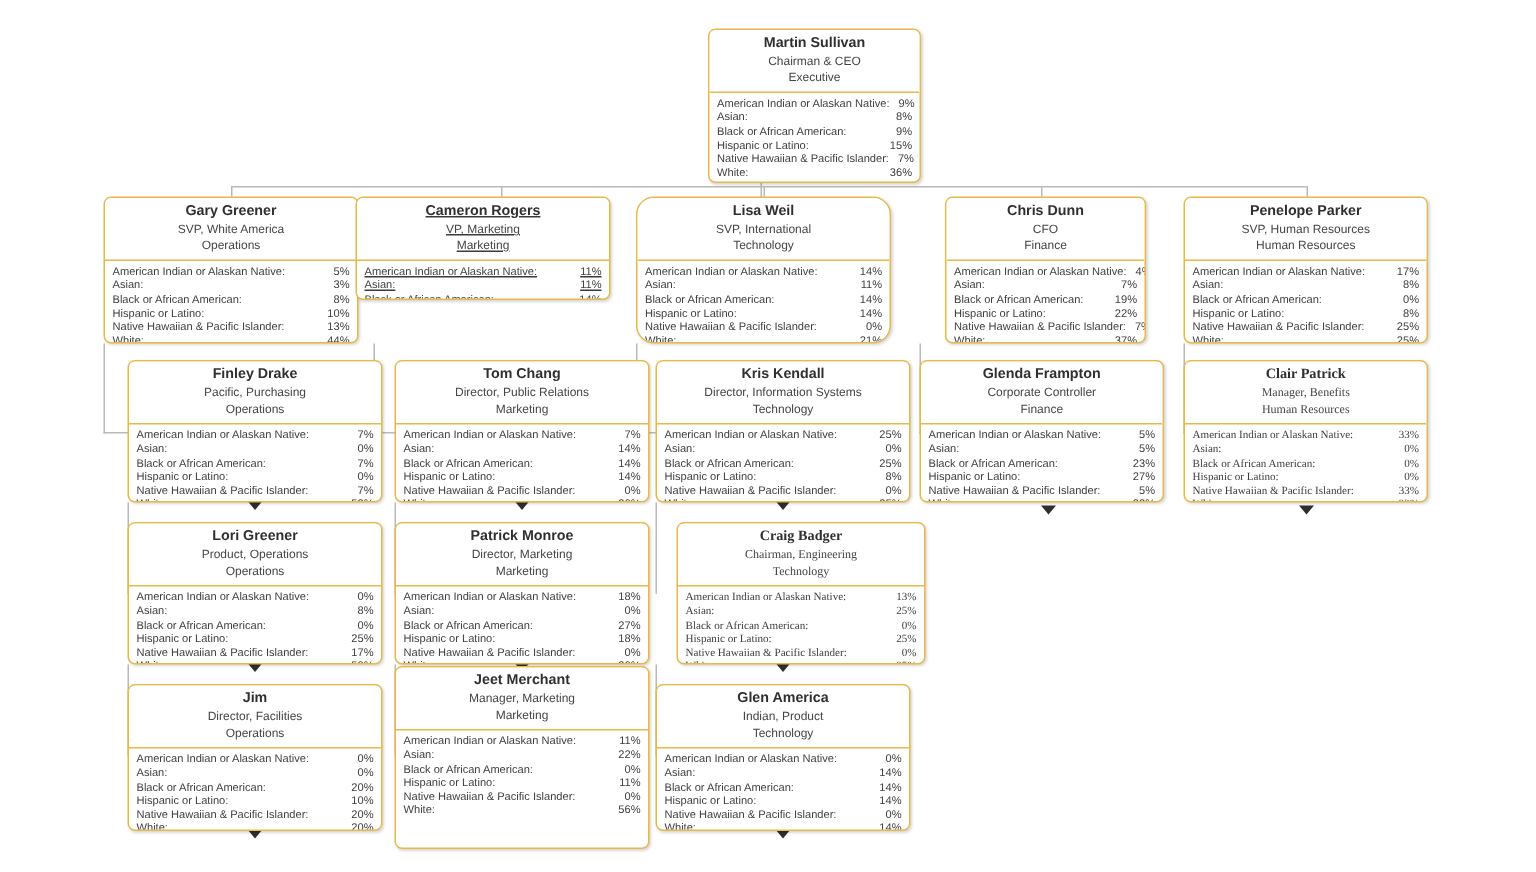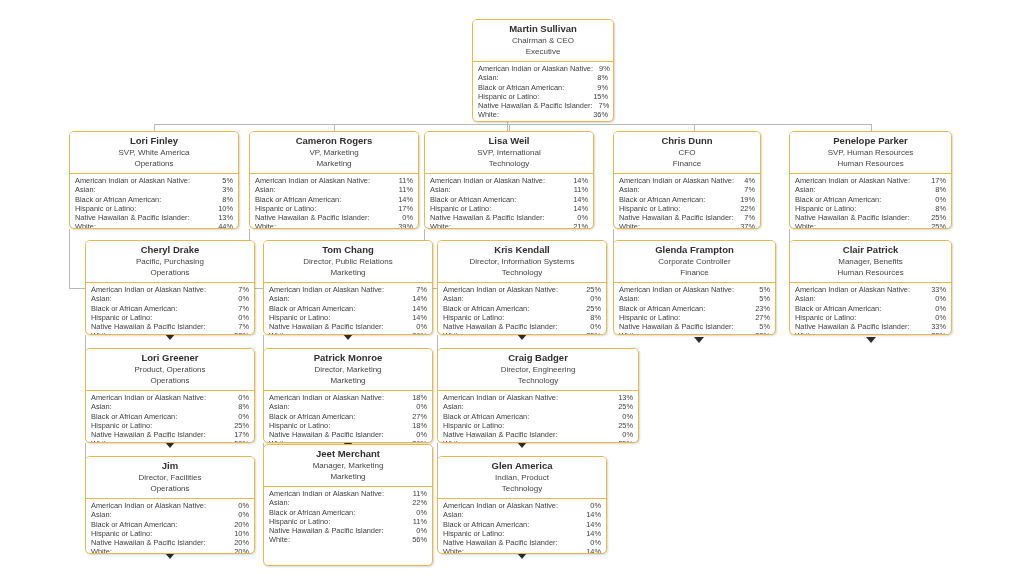--- a/index.html
+++ b/index.html
@@ -167,21 +167,21 @@
           <span class="stat-value">36%</span>
         </div>
         <div class="stat-row">
           <span class="stat-label">Two or More Races:</span>
           <span class="stat-value">10%</span>
         </div>
       </div>
     </div>
     <div class="node" style="left: 69px; top: 131px; width: 170px; height: 98px; border-color: rgb(232, 185, 74);">
       <div class="node-head" style="border-bottom-color: rgb(232, 185, 74);">
-        <div class="node-name">Lori Finley</div>
+        <div class="node-name">Gary Greener</div>
         <div class="node-title">SVP, White America</div>
         <div class="node-dept">Operations</div>
       </div>
       <div class="node-body">
         <div class="stat-row">
           <span class="stat-label">American Indian or Alaskan Native:</span>
           <span class="stat-value">5%</span>
         </div>
         <div class="stat-row">
           <span class="stat-label">Asian:</span>
@@ -198,21 +198,21 @@
         <div class="stat-row">
           <span class="stat-label">Native Hawaiian &amp; Pacific Islander:</span>
           <span class="stat-value">13%</span>
         </div>
         <div class="stat-row">
           <span class="stat-label">White:</span>
           <span class="stat-value">44%</span>
         </div>
       </div>
     </div>
-    <div class="node" style="left: 249px; top: 131px; width: 170px; height: 98px; border-color: rgb(232, 185, 74);">
+    <div class="node" style="left: 237px; top: 131px; width: 170px; height: 69px; border-color: rgb(232, 185, 74); text-decoration: underline;">
       <div class="node-head" style="border-bottom-color: rgb(232, 185, 74);">
         <div class="node-name">Cameron Rogers</div>
         <div class="node-title">VP, Marketing</div>
         <div class="node-dept">Marketing</div>
       </div>
       <div class="node-body">
         <div class="stat-row">
           <span class="stat-label">American Indian or Alaskan Native:</span>
           <span class="stat-value">11%</span>
         </div>
@@ -231,21 +231,21 @@
         <div class="stat-row">
           <span class="stat-label">Native Hawaiian &amp; Pacific Islander:</span>
           <span class="stat-value">0%</span>
         </div>
         <div class="stat-row">
           <span class="stat-label">White:</span>
           <span class="stat-value">39%</span>
         </div>
       </div>
     </div>
-    <div class="node" style="left: 424px; top: 131px; width: 170px; height: 98px; border-color: rgb(232, 185, 74);">
+    <div class="node" style="left: 424px; top: 131px; width: 170px; height: 98px; border-color: rgb(232, 185, 74); border-radius: 12px;">
       <div class="node-head" style="border-bottom-color: rgb(232, 185, 74);">
         <div class="node-name">Lisa Weil</div>
         <div class="node-title">SVP, International</div>
         <div class="node-dept">Technology</div>
       </div>
       <div class="node-body">
         <div class="stat-row">
           <span class="stat-label">American Indian or Alaskan Native:</span>
           <span class="stat-value">14%</span>
         </div>
@@ -264,21 +264,21 @@
         <div class="stat-row">
           <span class="stat-label">Native Hawaiian &amp; Pacific Islander:</span>
           <span class="stat-value">0%</span>
         </div>
         <div class="stat-row">
           <span class="stat-label">White:</span>
           <span class="stat-value">21%</span>
         </div>
       </div>
     </div>
-    <div class="node" style="left: 613px; top: 131px; width: 148px; height: 98px; border-color: rgb(232, 185, 74);">
+    <div class="node" style="left: 630px; top: 131px; width: 134px; height: 98px; border-color: rgb(232, 185, 74);">
       <div class="node-head" style="border-bottom-color: rgb(232, 185, 74);">
         <div class="node-name">Chris  Dunn</div>
         <div class="node-title">CFO</div>
         <div class="node-dept">Finance</div>
       </div>
       <div class="node-body">
         <div class="stat-row">
           <span class="stat-label">American Indian or Alaskan Native:</span>
           <span class="stat-value">4%</span>
         </div>
@@ -332,21 +332,21 @@
           <span class="stat-value">25%</span>
         </div>
         <div class="stat-row">
           <span class="stat-label">White:</span>
           <span class="stat-value">25%</span>
         </div>
       </div>
     </div>
     <div class="node" style="left: 85px; top: 240px; width: 170px; height: 95px; border-color: rgb(232, 185, 74);">
       <div class="node-head" style="border-bottom-color: rgb(232, 185, 74);">
-        <div class="node-name">Cheryl Drake</div>
+        <div class="node-name">Finley Drake</div>
         <div class="node-title">Pacific, Purchasing</div>
         <div class="node-dept">Operations</div>
       </div>
       <div class="node-body">
         <div class="stat-row">
           <span class="stat-label">American Indian or Alaskan Native:</span>
           <span class="stat-value">7%</span>
         </div>
         <div class="stat-row">
           <span class="stat-label">Asian:</span>
@@ -462,21 +462,21 @@
         <div class="stat-row">
           <span class="stat-label">Native Hawaiian &amp; Pacific Islander:</span>
           <span class="stat-value">5%</span>
         </div>
         <div class="stat-row">
           <span class="stat-label">White:</span>
           <span class="stat-value">32%</span>
         </div>
       </div>
     </div>
-    <div class="node" style="left: 789px; top: 240px; width: 163px; height: 95px; border-color: rgb(232, 185, 74);">
+    <div class="node" style="left: 789px; top: 240px; width: 163px; height: 95px; border-color: rgb(232, 185, 74); font-family: Liberation Serif, serif;">
       <div class="node-head" style="border-bottom-color: rgb(232, 185, 74);">
         <div class="node-name">Clair Patrick</div>
         <div class="node-title">Manager, Benefits</div>
         <div class="node-dept">Human Resources</div>
       </div>
       <div class="node-body">
         <div class="stat-row">
           <span class="stat-label">American Indian or Alaskan Native:</span>
           <span class="stat-value">33%</span>
         </div>
@@ -561,24 +561,24 @@
         <div class="stat-row">
           <span class="stat-label">Native Hawaiian &amp; Pacific Islander:</span>
           <span class="stat-value">0%</span>
         </div>
         <div class="stat-row">
           <span class="stat-label">White:</span>
           <span class="stat-value">36%</span>
         </div>
       </div>
     </div>
-    <div class="node" style="left: 437px; top: 348px; width: 202px; height: 95px; border-color: rgb(232, 185, 74);">
+    <div class="node" style="left: 451px; top: 348px; width: 166px; height: 95px; border-color: rgb(232, 185, 74); font-family: Liberation Serif, serif;">
       <div class="node-head" style="border-bottom-color: rgb(232, 185, 74);">
         <div class="node-name">Craig Badger</div>
-        <div class="node-title">Director, Engineering</div>
+        <div class="node-title">Chairman, Engineering</div>
         <div class="node-dept">Technology</div>
       </div>
       <div class="node-body">
         <div class="stat-row">
           <span class="stat-label">American Indian or Alaskan Native:</span>
           <span class="stat-value">13%</span>
         </div>
         <div class="stat-row">
           <span class="stat-label">Asian:</span>
           <span class="stat-value">25%</span>

